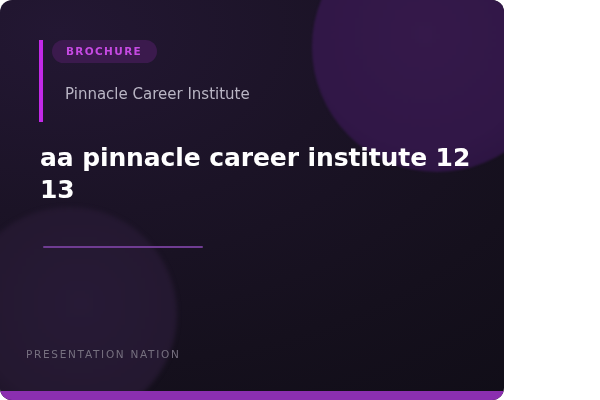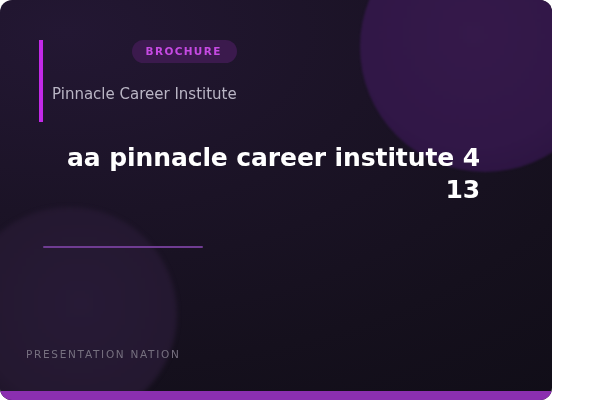--- a/index.html
+++ b/index.html
@@ -10,28 +10,27 @@
   body {
     width: 600px;
     height: 400px;
     overflow: hidden;
     font-family: "DejaVu Sans", "Liberation Sans", sans-serif;
   }
 
   
   .slide {
     position: relative;
-    width: 552px;
+    width: 504px;
     height: 400px;
     box-sizing: border-box;
     border-radius: 12px;
     overflow: hidden;
     background:
       radial-gradient(150% 120% at 12% 8%, #231733 0%, #1b1326 38%, #15101d 70%, #100d17 100%);
-    text-align: right;
   }
 
   
   .blob {
     position: absolute;
     border-radius: 50%;
     pointer-events: none;
   }
   .blob-tr {
     width: 250px;
@@ -80,20 +79,21 @@
     line-height: 1;
     white-space: nowrap;
   }
 
   .subtitle {
     margin-top: 22px;
     color: #b9b5c4;
     font-size: 15px;
     line-height: 1.25;
     white-space: nowrap;
+    margin-left: 13px;
   }
 
   .title {
     position: absolute;
     left: 40px;
     top: 142px;
     width: 440px;
     margin: 0;
     color: #ffffff;
     font-size: 25px;
@@ -140,21 +140,21 @@
   <div class="blob blob-tr"></div>
   <div class="blob blob-bl"></div>
 
   <div class="content">
 
     <div class="kicker-group">
       <div class="badge">BROCHURE</div>
       <div class="subtitle">Pinnacle Career Institute</div>
     </div>
 
-    <h1 class="title">aa pinnacle career institute 4 13</h1>
+    <h1 class="title">aa pinnacle career institute 12 13</h1>
 
     <div class="divider"></div>
 
     <div class="footer">PRESENTATION NATION</div>
 
   </div>
 
   <div class="bottom-bar"></div>
 
 </div>

